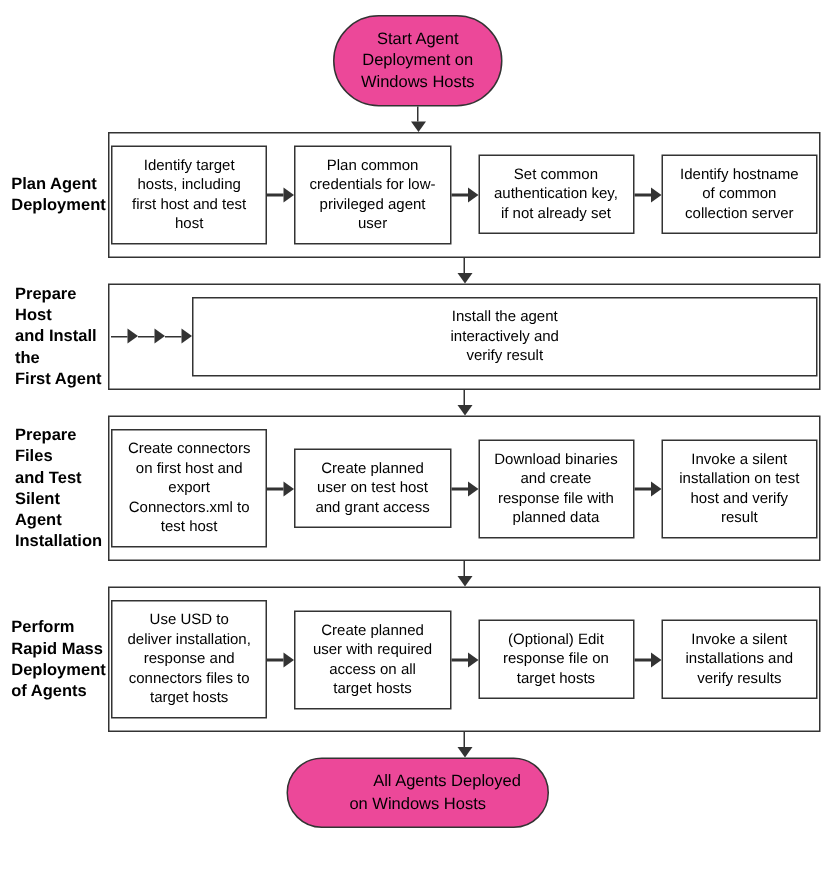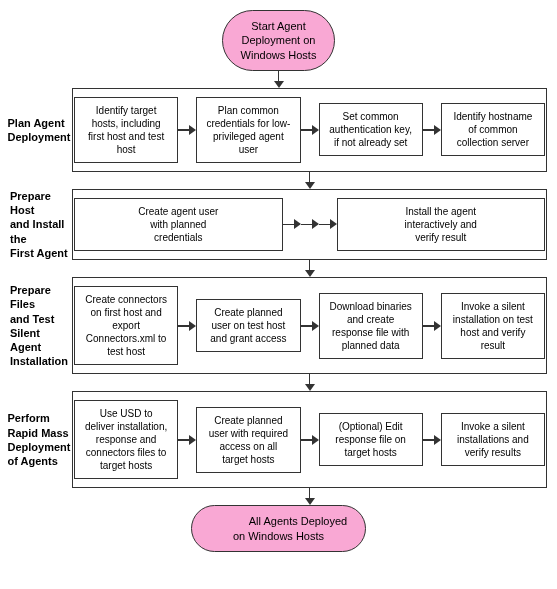--- a/index.html
+++ b/index.html
@@ -19,21 +19,21 @@
       gap: 0;
       width: 100%;
     }
 
     
     .oval {
       border: 1.5px solid #333;
       border-radius: 50px;
       padding: 8px 18px;
       text-align: center;
-      background: #f9a8d4;
+      background: #ec4899;
       font-size: 11px;
       line-height: 1.3;
       max-width: 150px;
     }
 
     
     .section-row {
       display: flex;
       flex-direction: row;
       align-items: stretch;
@@ -167,21 +167,20 @@
     <div style="margin-left:auto;margin-right:auto;display:flex;flex-direction:column;align-items:center;">
       <div class="small-arrow-down"></div>
       <div class="arrowhead-down"></div>
     </div>
   </div>
 
   <div class="section-row">
     <div class="section-label">Prepare Host<br>and Install the<br>First Agent</div>
     <div class="section-box">
       <div class="steps-row">
-        <div class="step-box">Create agent user<br>with planned<br>credentials</div>
         <div class="arrow-right"></div>
         <div class="arrow-right"></div>
         <div class="arrow-right"></div>
         <div class="step-box">Install the agent<br>interactively and<br>verify result</div>
       </div>
     </div>
   </div>
 
   <div style="display:flex;flex-direction:column;align-items:center;width:100%;padding-left:62px;">
     <div class="small-arrow-down"></div>

